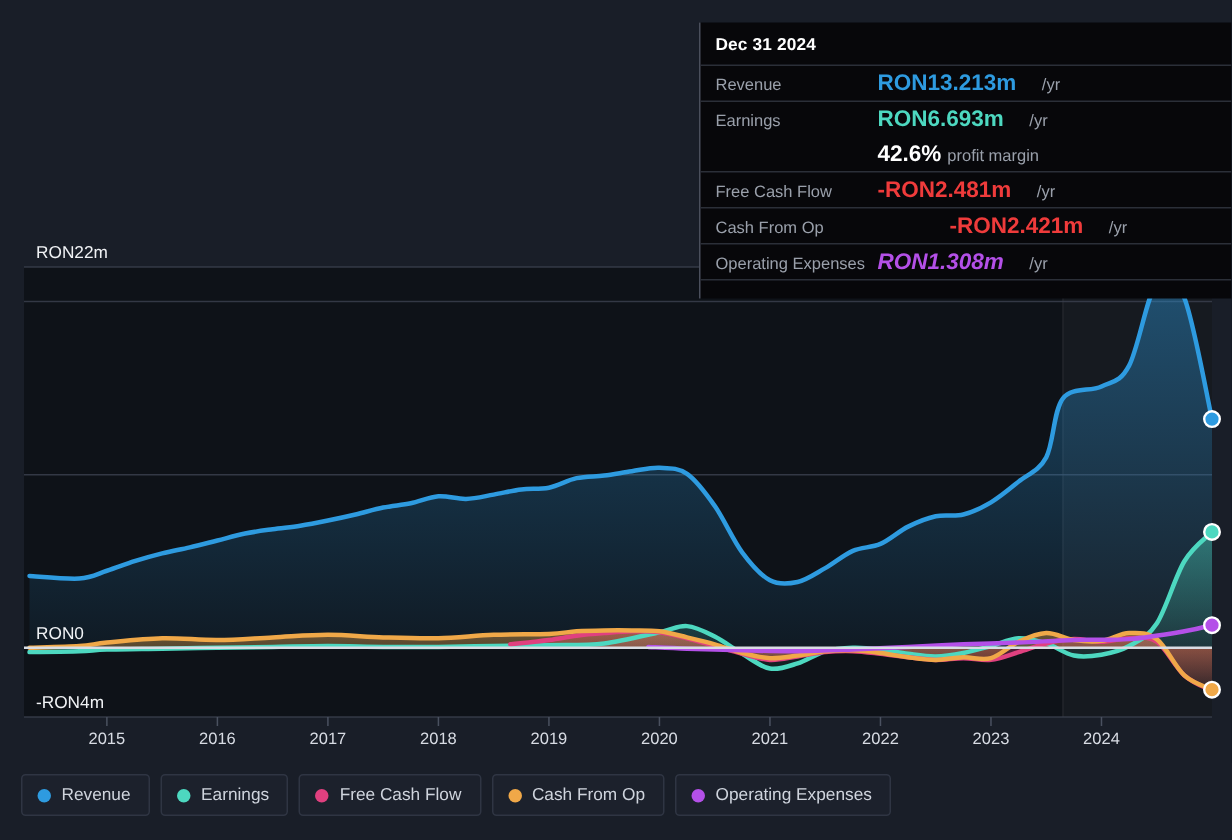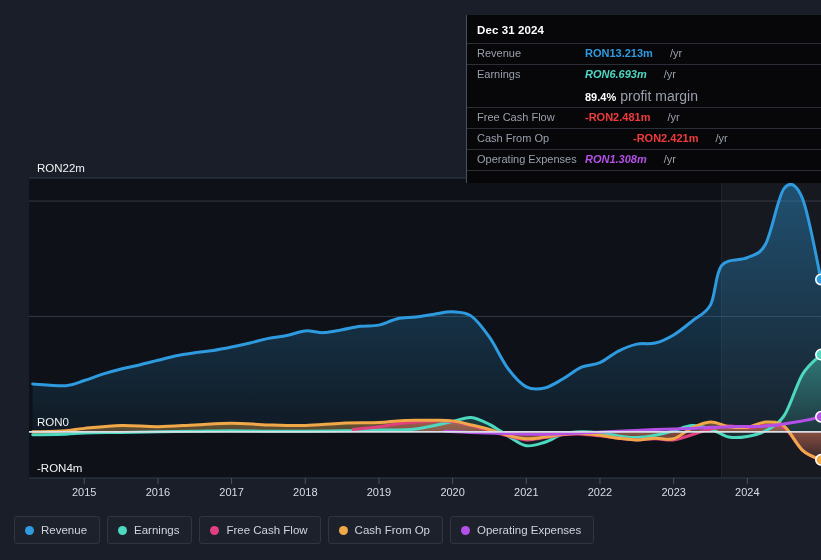--- a/index.html
+++ b/index.html
@@ -12,21 +12,21 @@
     width: 821px;
     height: 560px;
     background: #191e28;
     font-family: "Liberation Sans", sans-serif;
     overflow: hidden;
   }
 
   
   #chart-wrap {
     position: absolute;
-    left: 13px; top: 0;
+    left: 0; top: 0;
     width: 736px;
     height: 505px;
   }
   #chart-svg { display: block; }
 
   .axis-label {
     fill: #f0f2f5;
     font-family: "Liberation Sans", sans-serif;
     font-size: 11.5px;
   }
@@ -63,33 +63,33 @@
     min-height: 14px;
   }
   .tt-row.no-rule { border-top: none; }
   .tt-key {
     color: #9aa0ab;
     font-size: 11px;
     width: 108px;
     flex: 0 0 108px;
   }
   .tt-val {
-    font-size: 11px;
+    font-size: 15px;
     font-weight: bold;
     white-space: nowrap;
   }
   .tt-unit {
     color: #9aa0ab;
     font-size: 11px;
     font-weight: normal;
     margin-left: 17px;
   }
   .tt-sub {
     color: #9aa0ab;
-    font-size: 14px;
+    font-size: 11px;
     font-weight: normal;
     margin-left: 4px;
   }
 
   
   #legend {
     position: absolute;
     left: 14px;
     top: 516px;
     display: flex;
@@ -198,27 +198,27 @@
     <div class="tt-date">Dec 31 2024</div>
 
     <div class="tt-row">
       <span class="tt-key">Revenue</span>
       <span class="tt-val" style="color: rgb(46, 155, 224);">RON13.213m</span>
       <span class="tt-unit">/yr</span>
     </div>
 
     <div class="tt-row">
       <span class="tt-key">Earnings</span>
-      <span class="tt-val" style="color: rgb(77, 216, 192); font-style: italic;">RON6.693m</span>
+      <span class="tt-val" style="color: rgb(77, 216, 192);">RON6.693m</span>
       <span class="tt-unit">/yr</span>
     </div>
 
     <div class="tt-row no-rule">
       <span class="tt-key"></span>
-      <span class="tt-val" style="color: rgb(255, 255, 255);">89.4%</span>
+      <span class="tt-val" style="color: rgb(255, 255, 255);">42.6%</span>
       <span class="tt-sub">profit margin</span>
     </div>
 
     <div class="tt-row">
       <span class="tt-key">Free Cash Flow</span>
       <span class="tt-val" style="color: rgb(239, 59, 59);">-RON2.481m</span>
       <span class="tt-unit">/yr</span>
     </div>
 
     <div class="tt-row">

